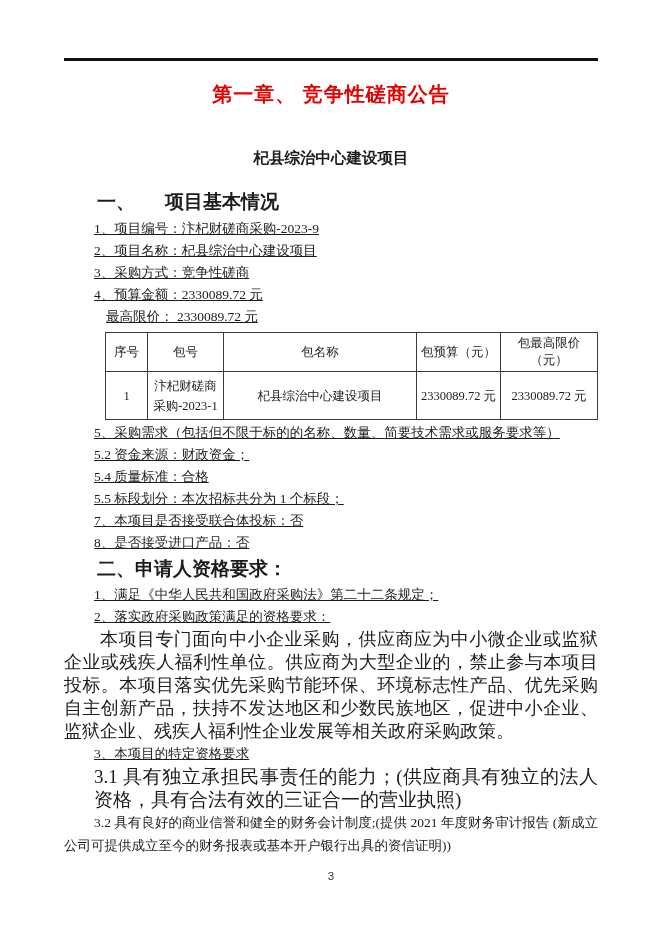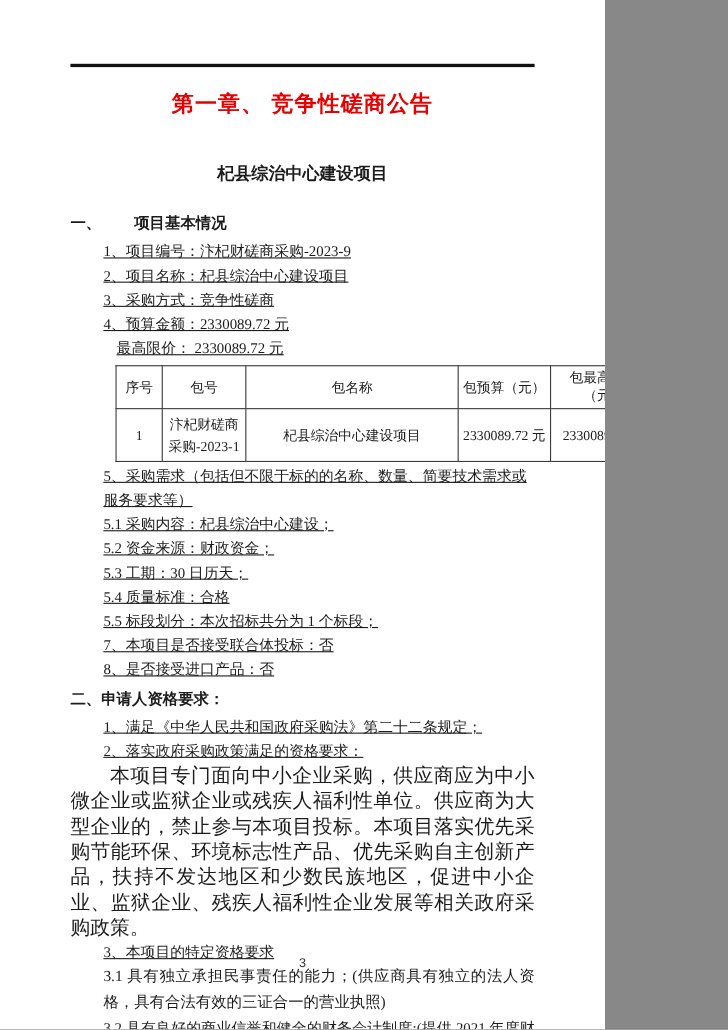--- a/index.html
+++ b/index.html
@@ -1,18 +1,18 @@
 <!DOCTYPE html>
 <html><head>
 <meta charset="utf-8">
 <style>
   * { margin:0; padding:0; box-sizing:border-box; }
   html,body { background:#888; }
   .page {
-    width:550px; height:936px;
+    width:662px; height:936px;
     background:#ffffff;
     position:relative;
     font-family:"Liberation Serif","DejaVu Serif",serif;
     color:#1c1c1c;
     padding:0 64px;
     overflow:hidden;
   }
   .top-rule { margin-top:58px; border-top:3px solid #111; }
   .chapter-title {
     margin-top:20px;
@@ -25,24 +25,25 @@
   }
   .sub-title {
     text-align:center;
     font-size:15.5px;
     font-weight:bold;
     font-family:"Liberation Sans","DejaVu Sans",sans-serif;
   }
   .sub-title.first { margin-top:40px; }
   .sub-title.second { margin-top:16px; }
   .sec-head {
-    font-size:14px;
+    font-size:19px;
     font-weight:bold;
     font-family:"Liberation Sans","DejaVu Sans",sans-serif;
     line-height:22px;
+    margin-left:33px;
   }
   .sec-head.one { margin-top:22px; }
   .sec-head .tab { display:inline-block; width:30px; }
   .sec2-gap { height:4px; }
   .item {
     padding-left:30px;
     font-size:13.5px;
     line-height:22px;
     text-decoration:underline;
   }
@@ -70,21 +71,21 @@
   col.c-budget { width:84px; }
   col.c-max { width:97px; }
   .para-policy {
     font-size:18px;
     line-height:23px;
     text-indent:2em;
     text-align:justify;
   }
   .para-hang {
     padding-left:30px;
-    font-size:14px;
+    font-size:19px;
     line-height:23px;
     text-align:justify;
     font-family:Liberation Serif, serif;
   }
   .para-indent {
     font-size:13.5px;
     line-height:23px;
     text-indent:30px;
     text-align:justify;
   }
@@ -139,23 +140,21 @@
       <td>汴杞财磋商 采购-2023-1</td>
       <td>杞县综治中心建设项目</td>
       <td>2330089.72 元</td>
       <td>2330089.72 元</td>
     </tr>
   </tbody>
     </table>
 
   <div>
     <p class="item">5、采购需求（包括但不限于标的的名称、数量、简要技术需求或服务要求等）</p>
-    <p class="item">5.1 采购内容：杞县综治中心建设；</p>
     <p class="item">5.2 资金来源：财政资金；</p>
-    <p class="item">5.3 工期：30 日历天；</p>
     <p class="item">5.4 质量标准：合格</p>
     <p class="item">5.5 标段划分：本次招标共分为 1 个标段；</p>
     <p class="item">7、本项目是否接受联合体投标：否</p>
     <p class="item">8、是否接受进口产品：否</p>
   </div>
 
   <div class="sec2-gap"></div>
   <div class="sec-head">二、申请人资格要求：</div>
   <div class="sec2-gap"></div>
 

